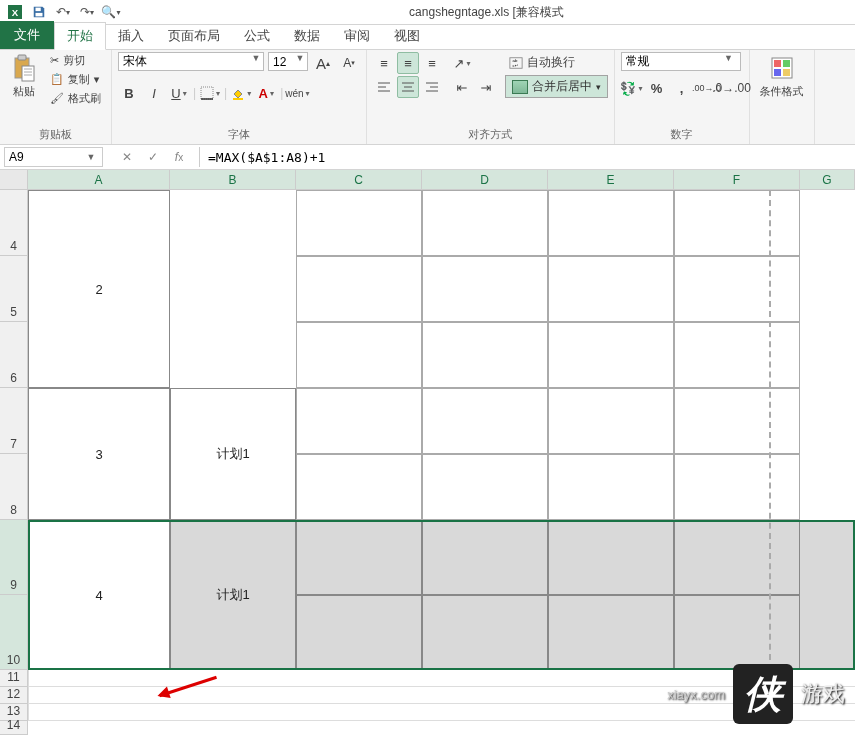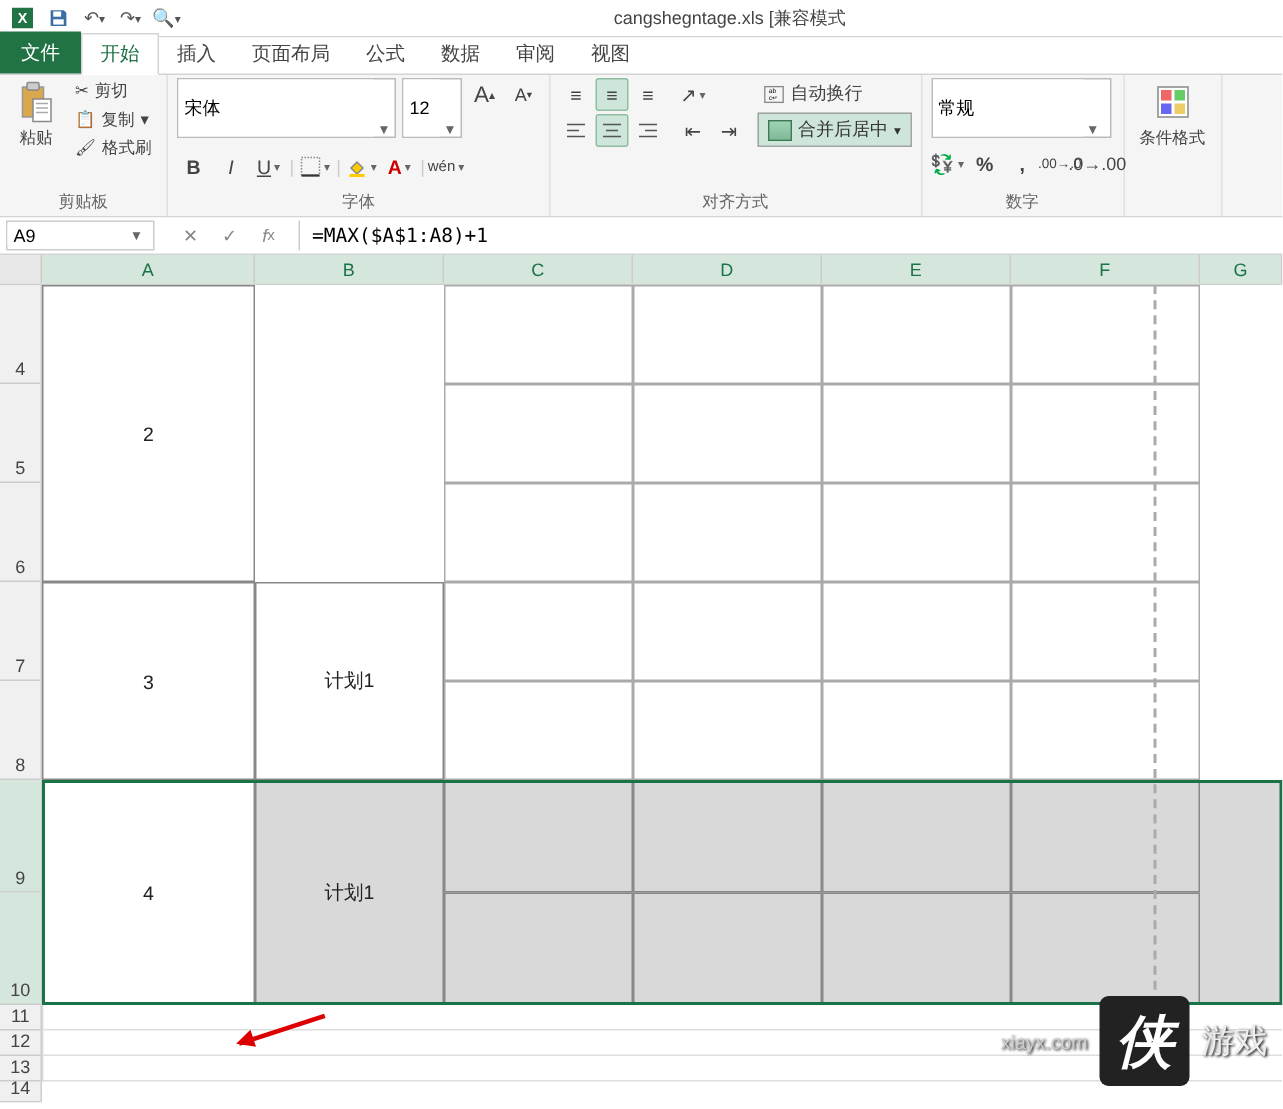--- a/index.html
+++ b/index.html
@@ -24,21 +24,21 @@
 .group-label { text-align: center; font-size: 11px; color: #666; padding: 2px 0; position: relative; }
 
 .big-btn { display: flex; flex-direction: column; align-items: center; padding: 2px 4px; cursor: pointer; }
 .big-btn .ico { width: 28px; height: 28px; display: flex; align-items: center; justify-content: center; font-size: 20px; }
 .big-btn .lbl { font-size: 11px; color: #444; margin-top: 2px; }
 .small-btns { display: flex; flex-direction: column; gap: 2px; margin-left: 4px; }
 .small-btn { display: flex; align-items: center; gap: 4px; padding: 1px 4px; cursor: pointer; font-size: 11px; color: #444; }
 
 .font-group .row1 { display: flex; gap: 4px; margin-bottom: 4px; }
 .font-group .row2 { display: flex; gap: 3px; align-items: center; }
-.combo { display: flex; align-items: flex-end; background: #fff; border: 1px solid #bbb; height: 40px; }
+.combo { display: flex; align-items: flex-start; background: #fff; border: 1px solid #bbb; height: 19px; }
 .combo input { border: none; outline: none; padding: 0 4px; font-size: 12px; height: 100%; }
 .combo .caret { width: 14px; text-align: center; color: #666; cursor: pointer; font-size: 9px; }
 .ico-btn { width: 22px; height: 22px; display: flex; align-items: center; justify-content: center; cursor: pointer; color: #444; font-size: 13px; border-radius: 2px; }
 .ico-btn.sel { background: #cde6d9; border: 1px solid #8fbda2; }
 .ico-btn .drop { font-size: 8px; margin-left: 2px; color: #666; }
 
 .align-group .rows { display: flex; flex-direction: column; gap: 2px; }
 .align-row { display: flex; gap: 2px; }
 .merge-btn { display: flex; align-items: center; gap: 4px; padding: 2px 6px; background: #cde6d9; border: 1px solid #a3a3a3; cursor: pointer; font-size: 12px; color: #333; }
 .merge-btn .merge-ico { width: 16px; height: 14px; border: 1px solid #3a7a53; background: linear-gradient(#9fd4b5,#7fb898); }

